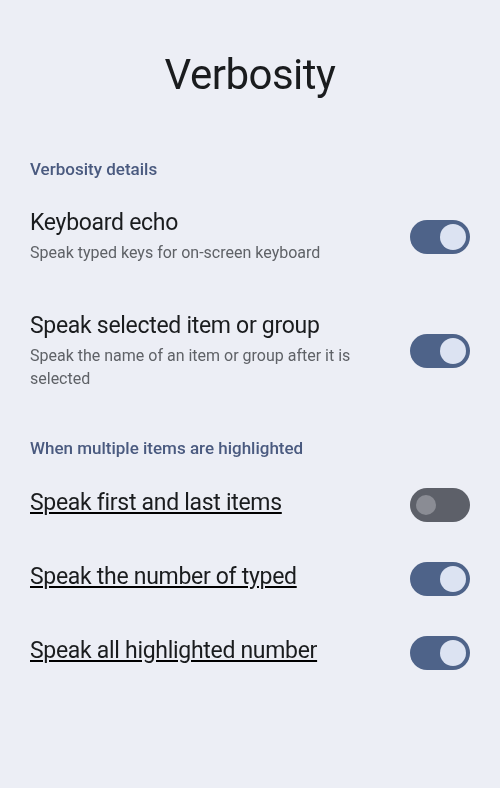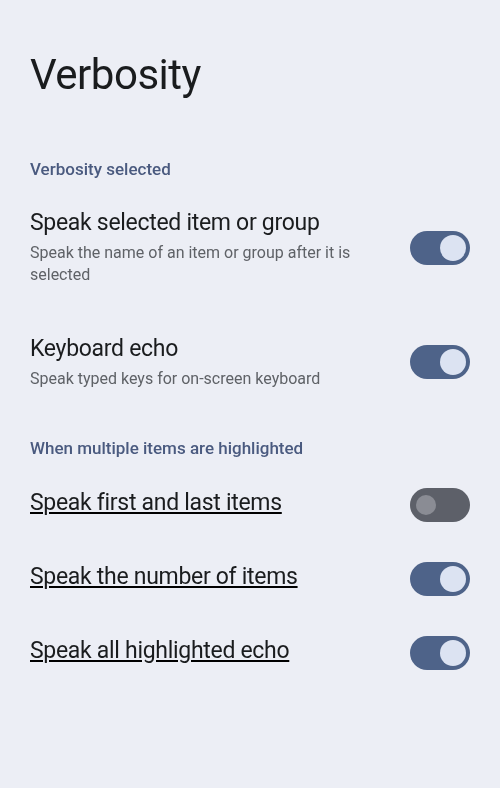--- a/index.html
+++ b/index.html
@@ -16,20 +16,21 @@
     }
     .container {
       padding: 50px 30px 30px 30px;
     }
     .page-title {
       font-size: 42px;
       font-weight: 400;
       color: #1a1c1e;
       margin-bottom: 60px;
       letter-spacing: -0.5px;
+      text-align: center;
     }
     .section-header {
       font-size: 17px;
       font-weight: 500;
       color: #4a5a7f;
       margin-bottom: 30px;
     }
     .setting-row {
       display: flex;
       align-items: center;
@@ -93,64 +94,64 @@
     .section-gap {
       margin-top: 16px;
     }
   </style>
 </head>
 <body>
 
 <div class="container">
   <h1 class="page-title">Verbosity</h1>
 
-  <div class="section-header">Verbosity selected</div>
+  <div class="section-header">Verbosity details</div>
 
   <div class="setting-row">
     <div class="setting-text">
-      <div class="setting-title">Speak selected item or group</div>
-      <div class="setting-desc">Speak the name of an item or group after it is selected</div>
+      <div class="setting-title">Keyboard echo</div>
+      <div class="setting-desc">Speak typed keys for on-screen keyboard</div>
     </div>
     <div class="toggle on">
       <div class="toggle-thumb"></div>
     </div>
   </div>
 
   <div class="setting-row">
     <div class="setting-text">
-      <div class="setting-title">Keyboard echo</div>
-      <div class="setting-desc">Speak typed keys for on-screen keyboard</div>
+      <div class="setting-title">Speak selected item or group</div>
+      <div class="setting-desc">Speak the name of an item or group after it is selected</div>
     </div>
     <div class="toggle on">
       <div class="toggle-thumb"></div>
     </div>
   </div>
 
   <div class="section-header section-gap">When multiple items are highlighted</div>
 
   <div class="setting-row no-desc">
     <div class="setting-text">
       <div class="setting-title">Speak first and last items</div>
     </div>
     <div class="toggle off">
       <div class="toggle-thumb"></div>
     </div>
   </div>
 
   <div class="setting-row no-desc">
     <div class="setting-text">
-      <div class="setting-title">Speak the number of items</div>
+      <div class="setting-title">Speak the number of typed</div>
     </div>
     <div class="toggle on">
       <div class="toggle-thumb"></div>
     </div>
   </div>
 
   <div class="setting-row no-desc">
     <div class="setting-text">
-      <div class="setting-title">Speak all highlighted echo</div>
+      <div class="setting-title">Speak all highlighted number</div>
     </div>
     <div class="toggle on">
       <div class="toggle-thumb"></div>
     </div>
   </div>
 
 </div>
 
 </body></html>

